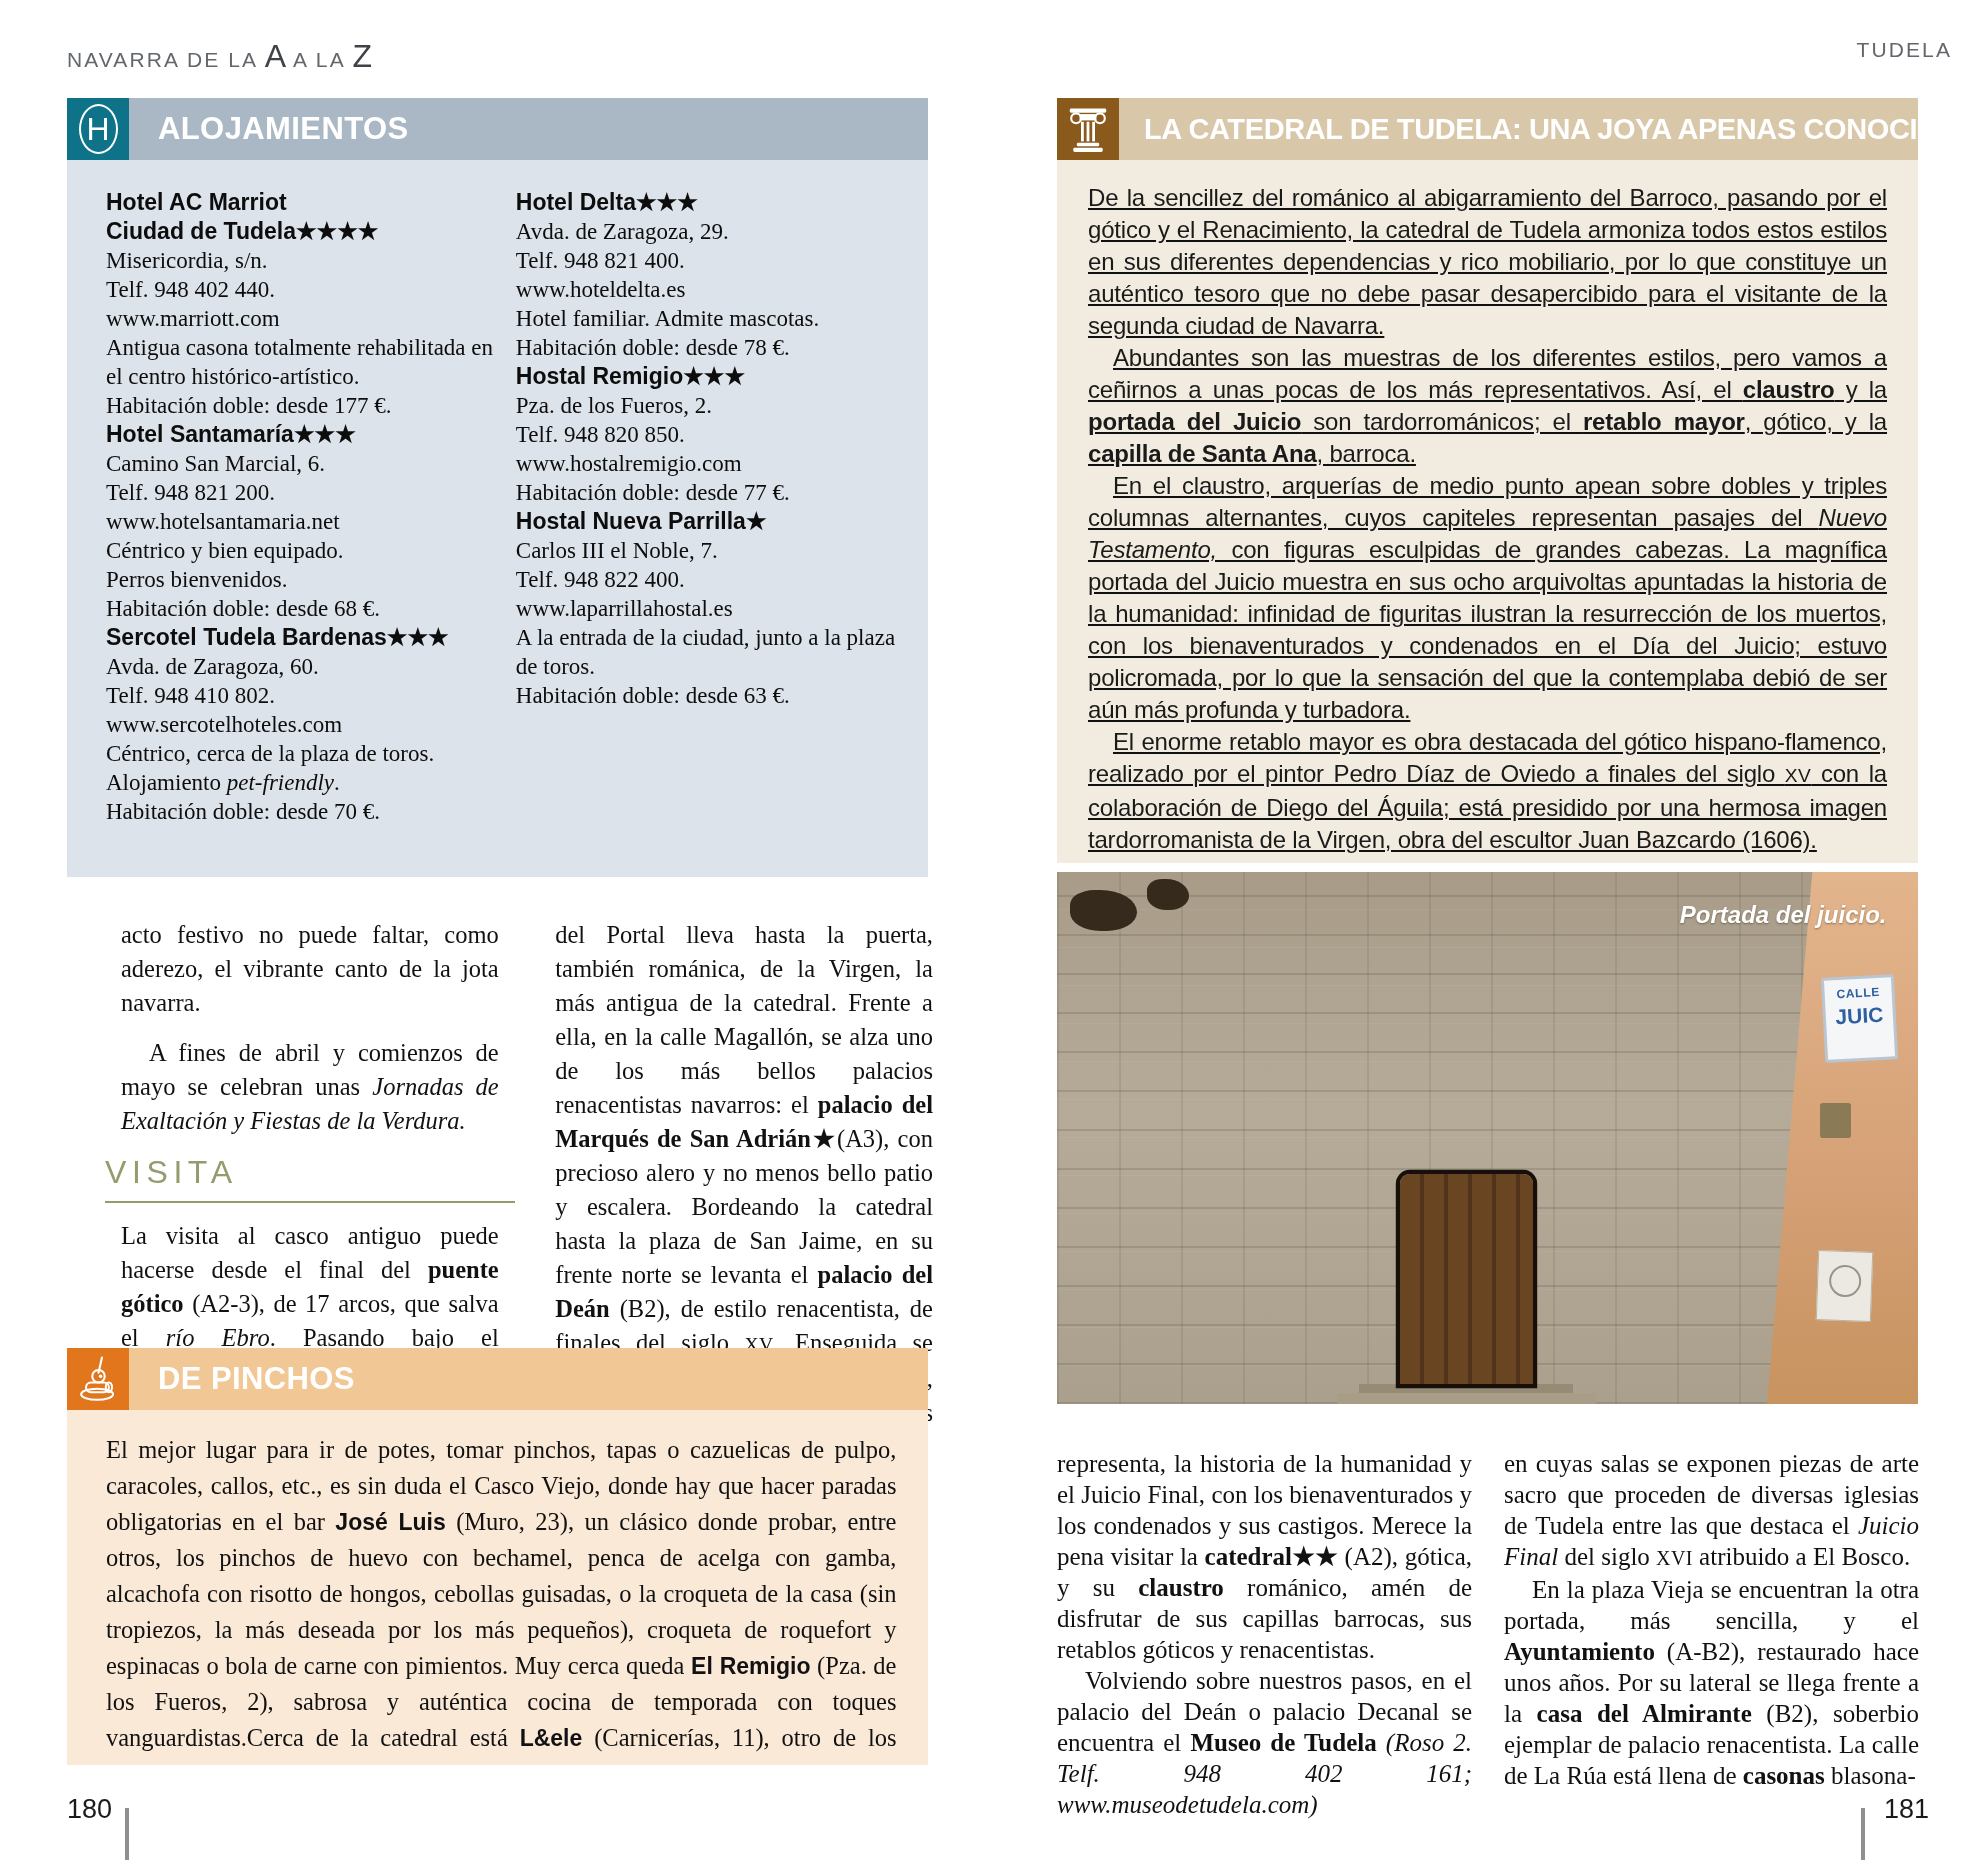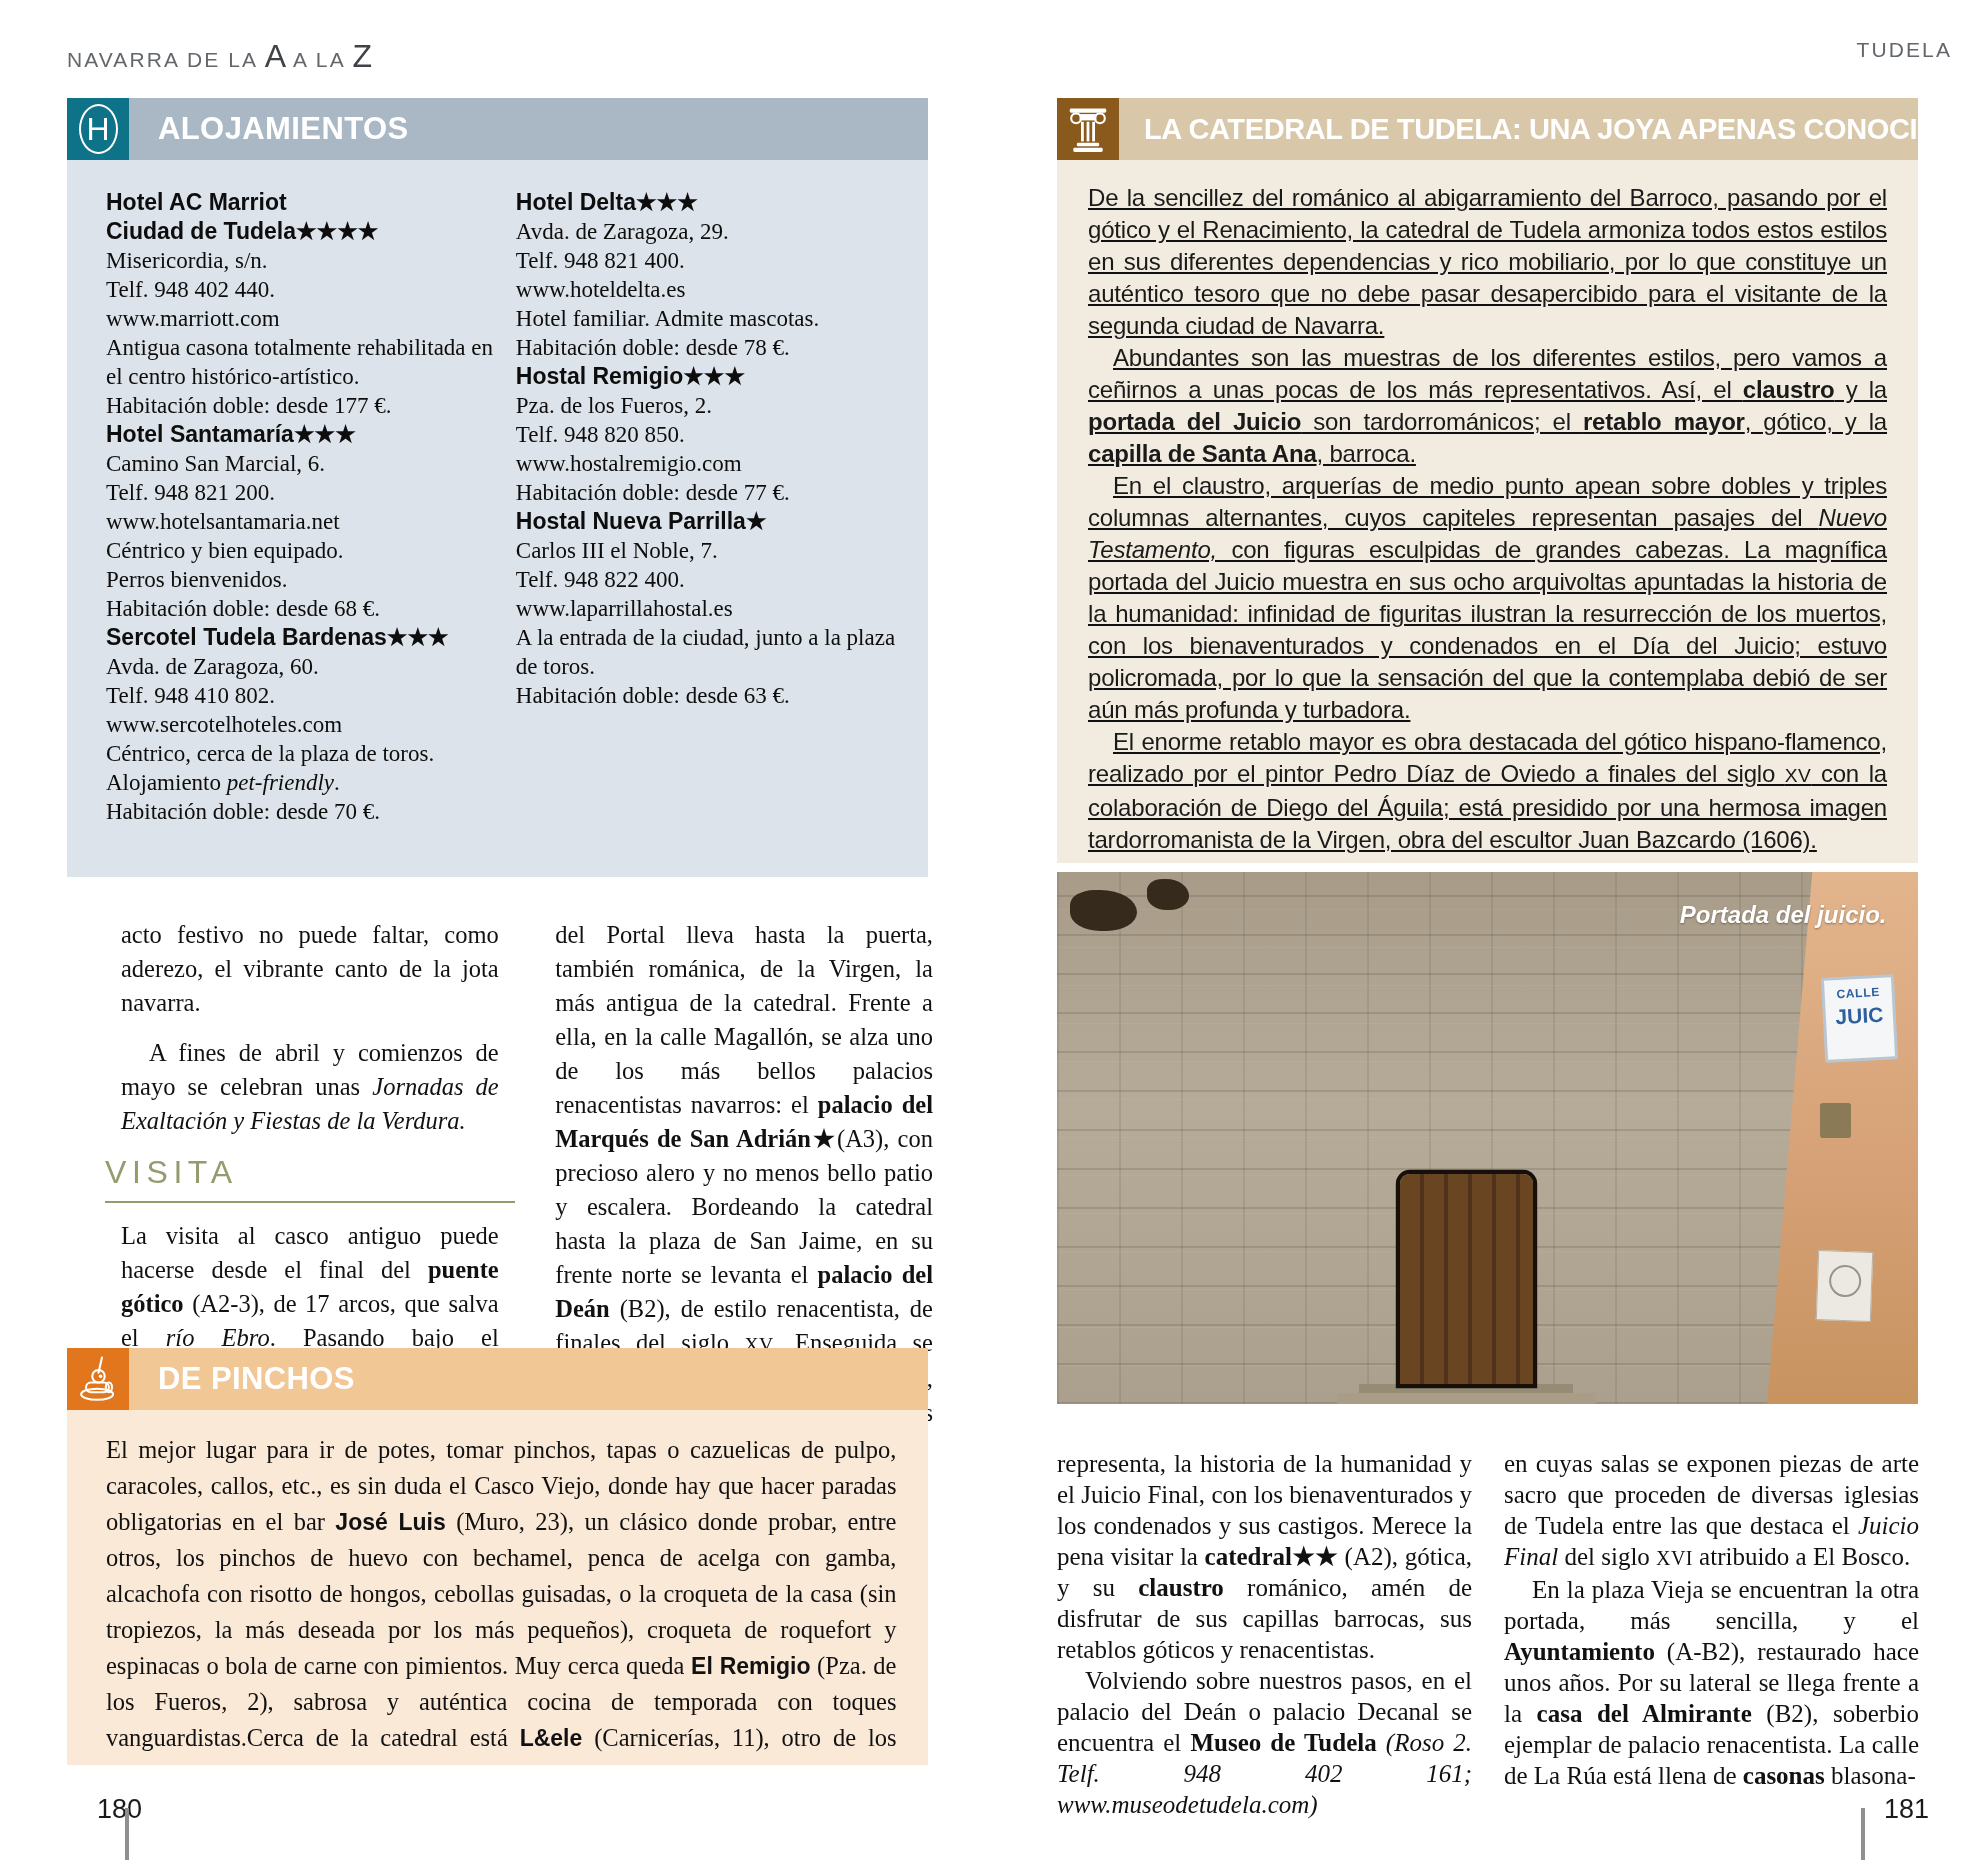--- a/index.html
+++ b/index.html
@@ -140,21 +140,21 @@
     font-size:24px; color:#fff; text-shadow:0 0.7px 2.1px rgba(60,50,30,0.5);
   }
 
   
   .rbottom { position:absolute; left:64px; top:1448px; width:863px; display:flex; gap:32px; }
   .rcol { width:415px; }
   .rcol p { margin:0; font-size:25px; line-height:31px; text-align:justify; }
 
   
   .folio { position:absolute; font-family:"Liberation Sans", sans-serif; font-size:27px; color:#1a1a1a; }
-  .page.left .folio { left:67px; top:1794px;margin-left:30px; }
+  .page.left .folio { left:67px; top:1794px; }
   .page.right .folio { left:891px; top:1794px; }
   .folio-bar { position:absolute; top:1808px; width:3.5px; height:53px; background:#8f8f8f; }
   .page.left .folio-bar { left:125px; }
   .page.right .folio-bar { left:868px; }
 
   
   .rb { font-weight:bold; }
   .ri { font-style:italic; }
   .rsc { font-size:0.8em; text-transform:uppercase; letter-spacing:0.4px; }
   .rsans { font-family:"Liberation Sans", sans-serif; font-weight:bold; font-size:0.94em; }

